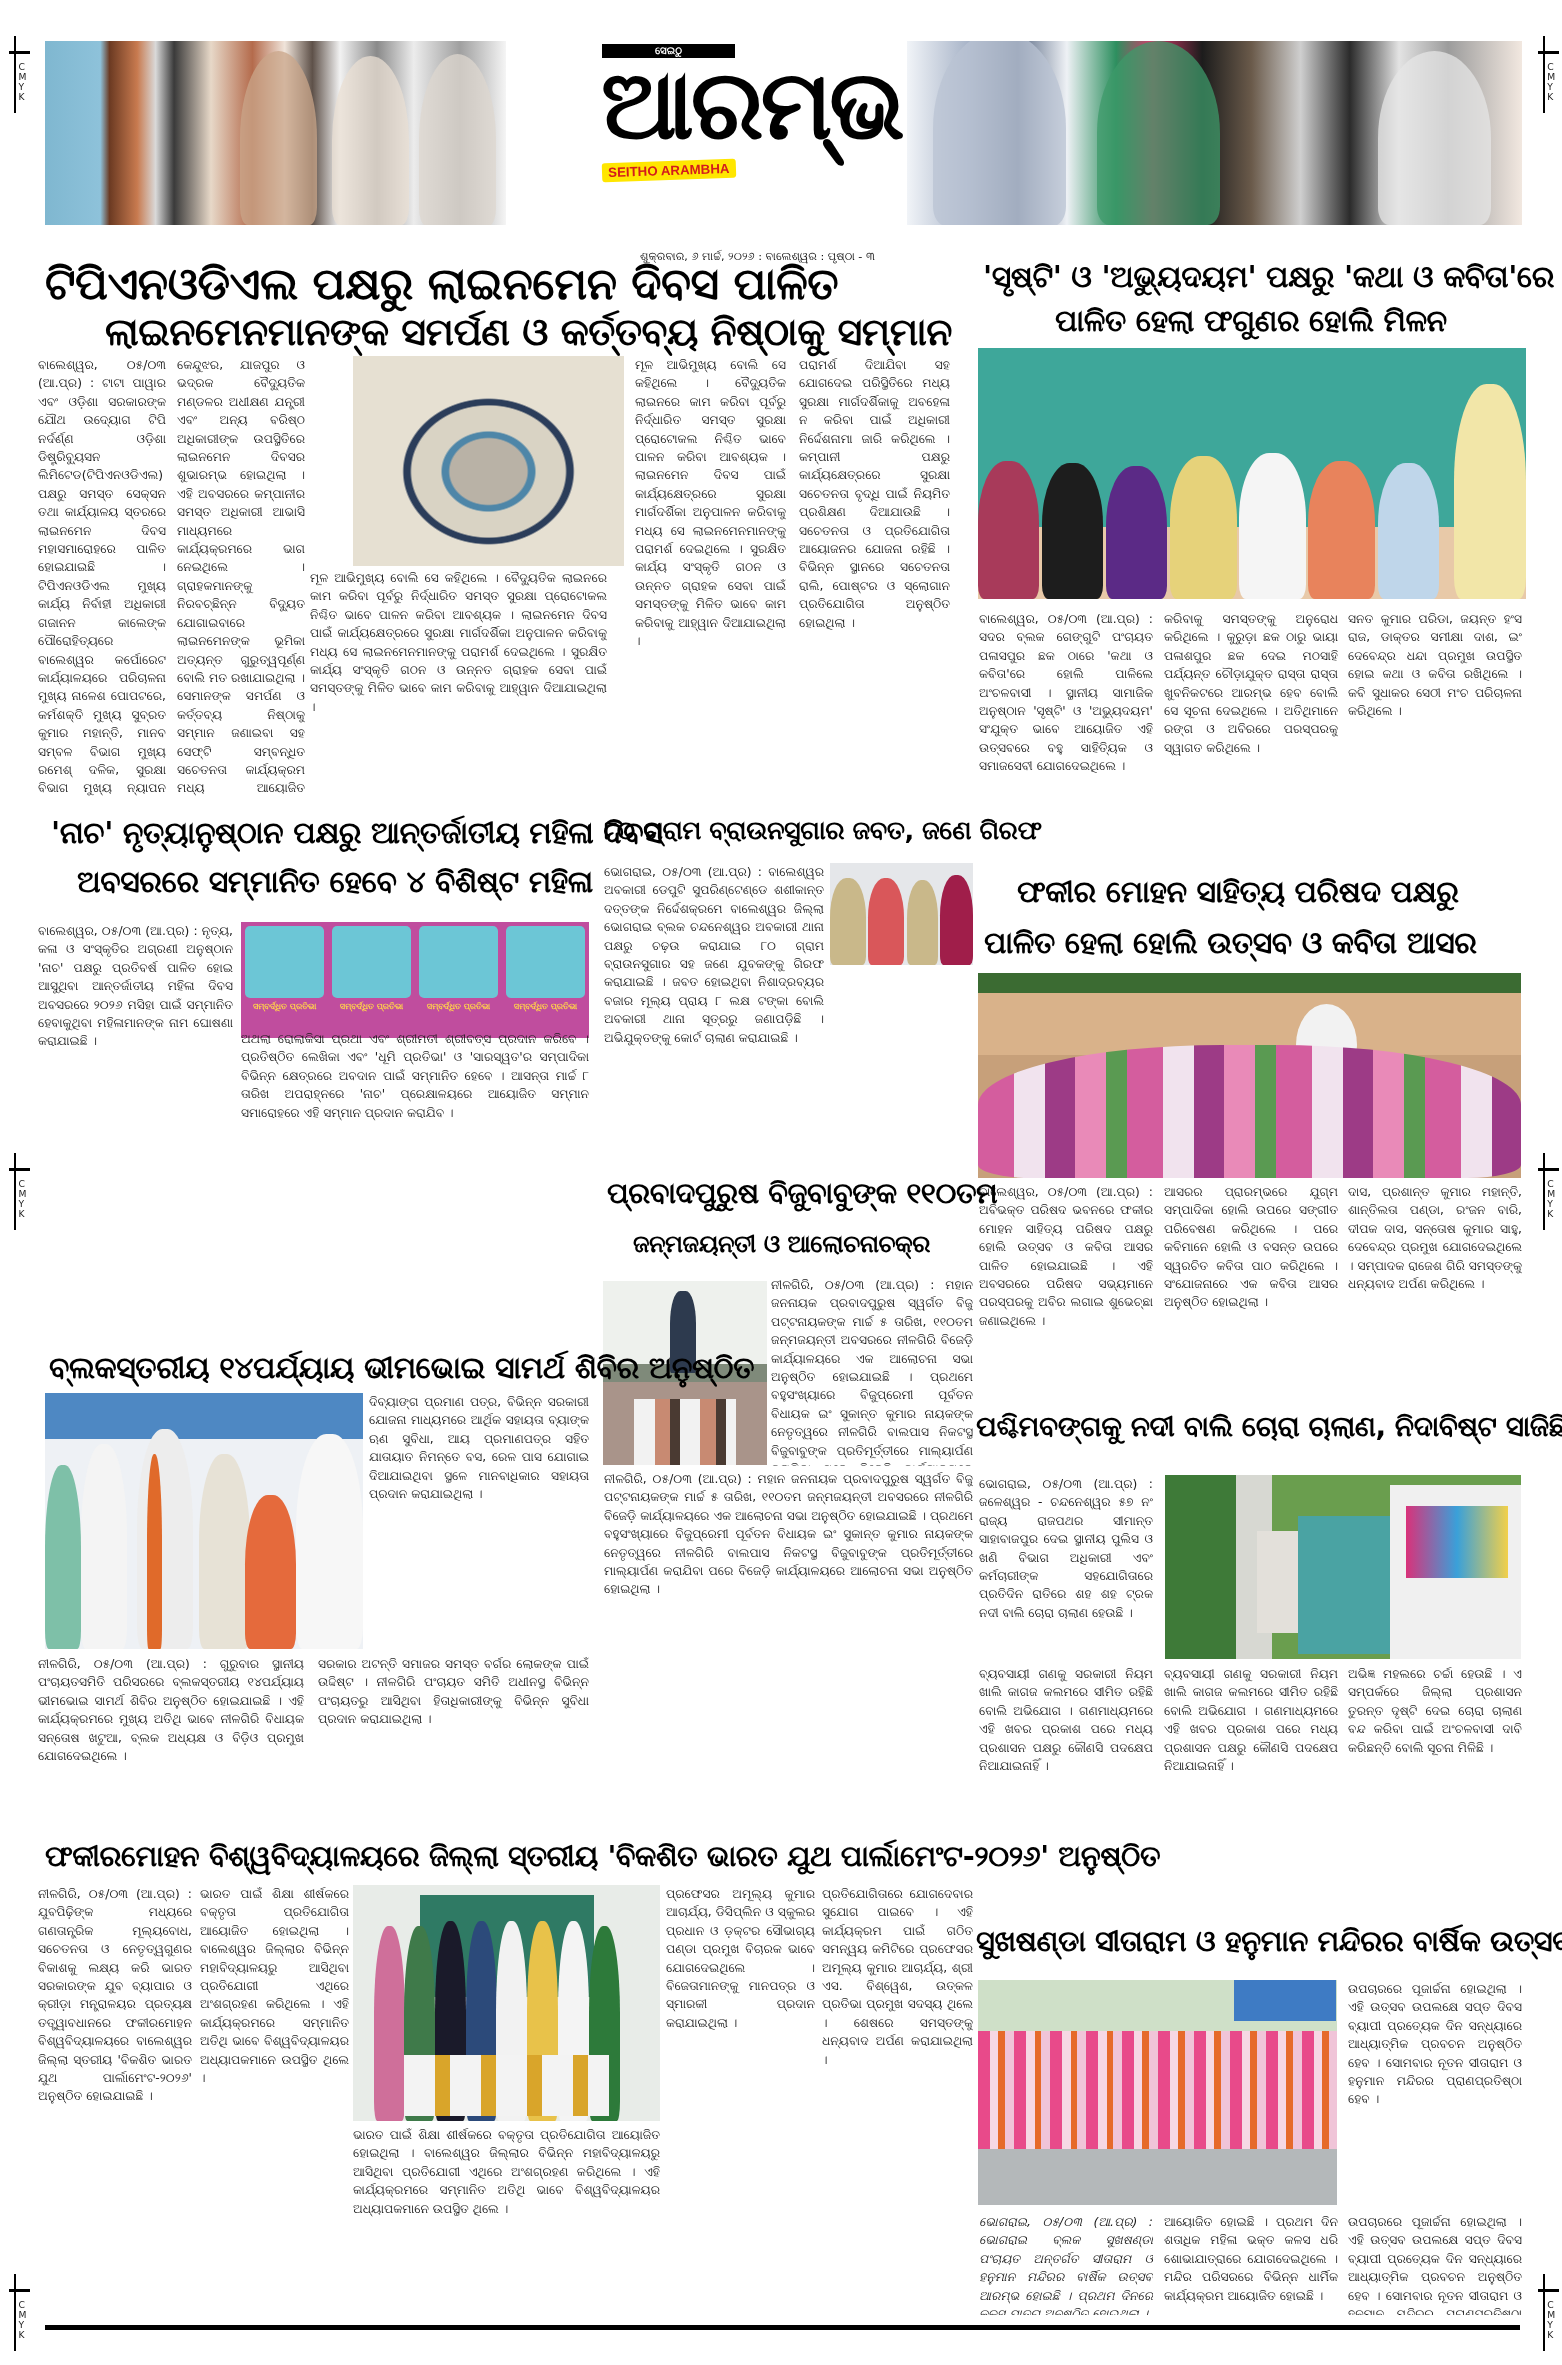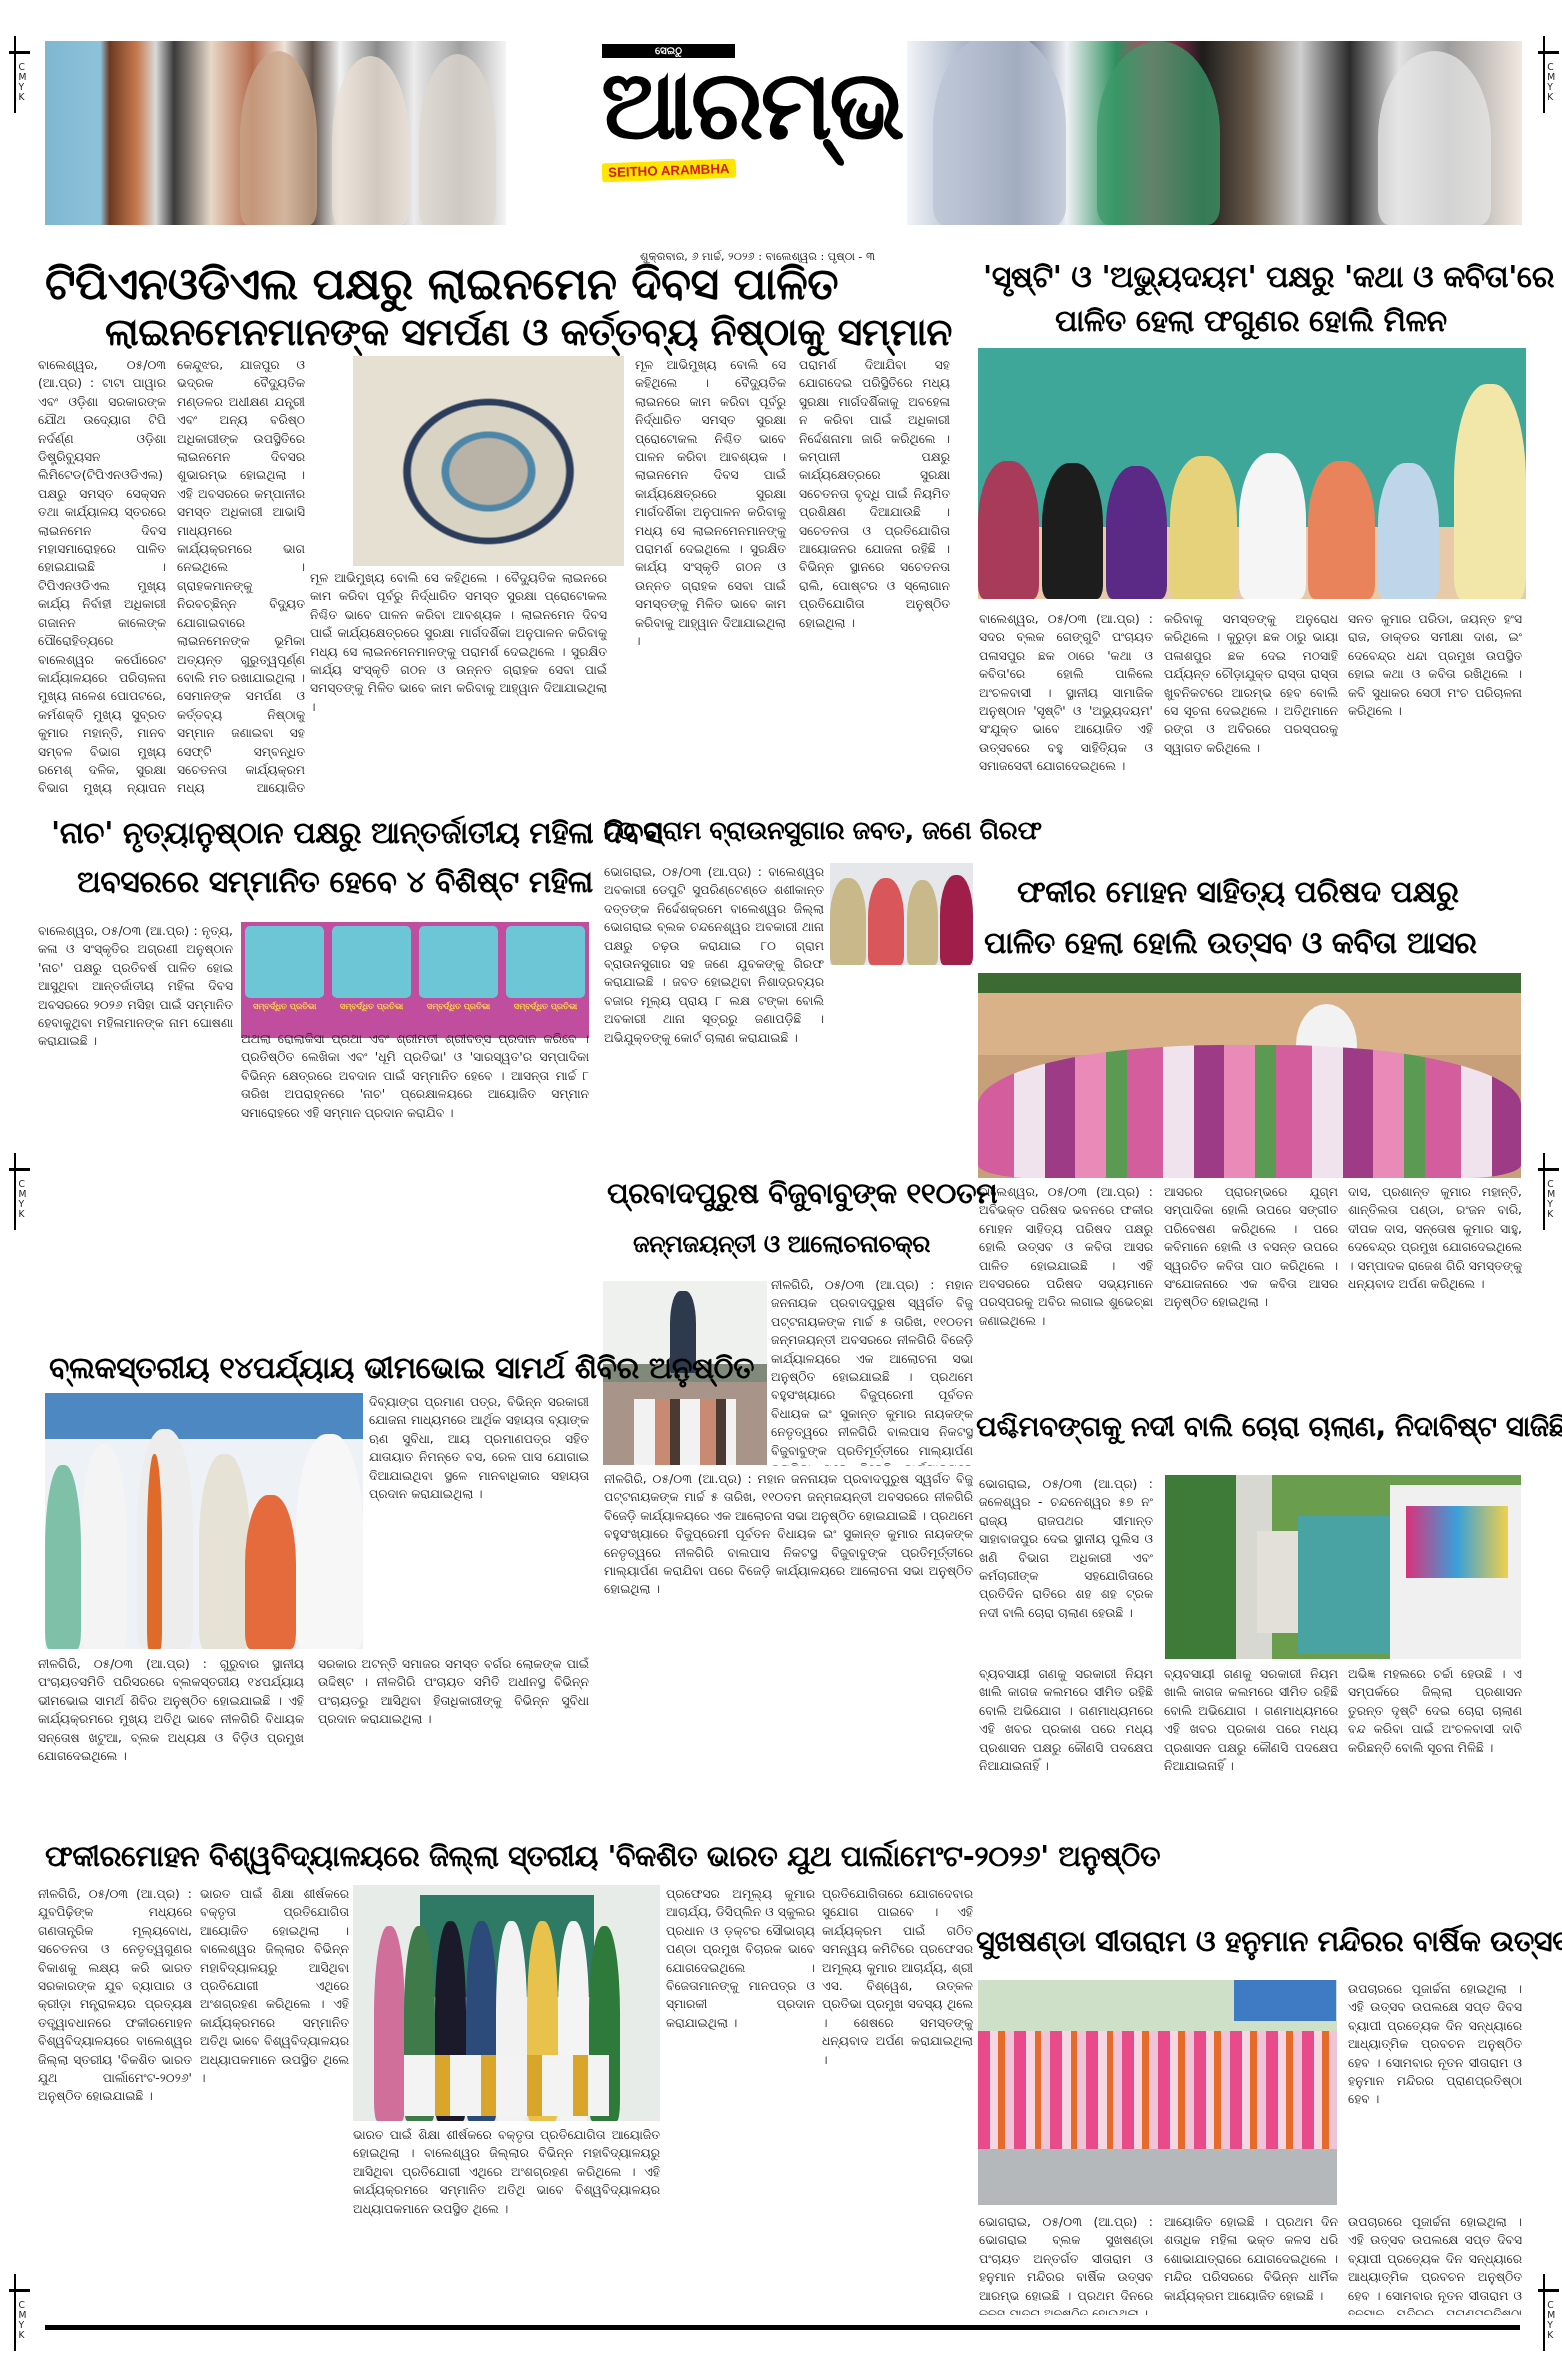--- a/index.html
+++ b/index.html
@@ -206,18 +206,18 @@
 <div class="col" style="left:666px; top:1885px; width:149px; height:379px;">ପ୍ରଫେସର ଅମୂଲ୍ୟ କୁମାର ଆଚାର୍ଯ୍ୟ, ଡିସିପ୍ଲିନ ଓ ସ୍କୁଲର ପ୍ରଧାନ ଓ ଡ଼କ୍ଟର ସୌଭାଗ୍ୟ ପଣ୍ଡା ପ୍ରମୁଖ ବିଚାରକ ଭାବେ ଯୋଗଦେଇଥିଲେ । ବିଜେତାମାନଙ୍କୁ ମାନପତ୍ର ଓ ସ୍ମାରକୀ ପ୍ରଦାନ କରାଯାଇଥିଲା ।</div>
 <div class="col" style="left:822px; top:1885px; width:151px; height:379px;">ପ୍ରତିଯୋଗିତାରେ ଯୋଗଦେବାର ସୁଯୋଗ ପାଇବେ । ଏହି କାର୍ଯ୍ୟକ୍ରମ ପାଇଁ ଗଠିତ ସମନ୍ୱୟ କମିଟିରେ ପ୍ରଫେସର ଅମୂଲ୍ୟ କୁମାର ଆଚାର୍ଯ୍ୟ, ଶ୍ରୀ ଏସ. ବିଶ୍ୱେଶ, ଉତ୍କଳ ପ୍ରତିଭା ପ୍ରମୁଖ ସଦସ୍ୟ ଥିଲେ । ଶେଷରେ ସମସ୍ତଙ୍କୁ ଧନ୍ୟବାଦ ଅର୍ପଣ କରାଯାଇଥିଲା ।</div>
 <div class="col" style="left:353px; top:2126px; width:307px; height:138px;">ଭାରତ ପାଇଁ ଶିକ୍ଷା ଶୀର୍ଷକରେ ବକ୍ତୃତା ପ୍ରତିଯୋଗିତା ଆୟୋଜିତ ହୋଇଥିଲା । ବାଲେଶ୍ୱର ଜିଲ୍ଲାର ବିଭିନ୍ନ ମହାବିଦ୍ୟାଳୟରୁ ଆସିଥିବା ପ୍ରତିଯୋଗୀ ଏଥିରେ ଅଂଶଗ୍ରହଣ କରିଥିଲେ । ଏହି କାର୍ଯ୍ୟକ୍ରମରେ ସମ୍ମାନିତ ଅତିଥି ଭାବେ ବିଶ୍ୱବିଦ୍ୟାଳୟର ଅଧ୍ୟାପକମାନେ ଉପସ୍ଥିତ ଥିଲେ ।</div>
 
 <div class="h1" style="left:976px; top:1921px; font-size:29px; line-height:41px;">ସୁଖଷଣ୍ଡା ସୀତାରାମ ଓ ହନୁମାନ ମନ୍ଦିରର ବାର୍ଷିକ ଉତ୍ସବ</div>
 <div class="photo" style="left:978px; top:1980px; width:359px; height:225px; background: linear-gradient(#cfe0c8 0 30%, #a7b0ad 30% 40%, #b4b8ba 40%);">
   <div class="abs" style="left:0; top:51px; width:359px; height:118px; background: repeating-linear-gradient(90deg,#e84a8a 0 12.3px,#f6d8e4 12.3px 20.5px,#e66a2a 20.5px 27px,#f0c4d8 27px 36px);"></div>
   <div class="abs" style="left:256px; top:0; width:102px; height:41px; background:#3e7bc4;"></div>
 </div>
 <div class="col" style="left:1348px; top:1980px; width:174px; height:225px;">ଉପଚାରରେ ପୂଜାର୍ଚ୍ଚନା ହୋଇଥିଲା । ଏହି ଉତ୍ସବ ଉପଲକ୍ଷେ ସପ୍ତ ଦିବସ ବ୍ୟାପୀ ପ୍ରତ୍ୟେକ ଦିନ ସନ୍ଧ୍ୟାରେ ଆଧ୍ୟାତ୍ମିକ ପ୍ରବଚନ ଅନୁଷ୍ଠିତ ହେବ । ସୋମବାର ନୂତନ ସୀତାରାମ ଓ ହନୁମାନ ମନ୍ଦିରର ପ୍ରାଣପ୍ରତିଷ୍ଠା ହେବ ।</div>
-<div class="col" style="left:979px; top:2213px; width:174px; height:102px;">ଭୋଗରାଇ, ୦୫/୦୩ (ଆ.ପ୍ର) : ଭୋଗରାଇ ବ୍ଲକ ସୁଖଷଣ୍ଡା ପଂଚାୟତ ଅନ୍ତର୍ଗତ ସୀତାରାମ ଓ ହନୁମାନ ମନ୍ଦିରର ବାର୍ଷିକ ଉତ୍ସବ ଆରମ୍ଭ ହୋଇଛି । ପ୍ରଥମ ଦିନରେ କଳସ ଯାତ୍ରା ଅନୁଷ୍ଠିତ ହୋଇଥିଲା ।</div>
+<div class="col" style="left:979px; top:2213px; width:174px; height:102px;font-style:italic;">ଭୋଗରାଇ, ୦୫/୦୩ (ଆ.ପ୍ର) : ଭୋଗରାଇ ବ୍ଲକ ସୁଖଷଣ୍ଡା ପଂଚାୟତ ଅନ୍ତର୍ଗତ ସୀତାରାମ ଓ ହନୁମାନ ମନ୍ଦିରର ବାର୍ଷିକ ଉତ୍ସବ ଆରମ୍ଭ ହୋଇଛି । ପ୍ରଥମ ଦିନରେ କଳସ ଯାତ୍ରା ଅନୁଷ୍ଠିତ ହୋଇଥିଲା ।</div>
 <div class="col" style="left:1164px; top:2213px; width:174px; height:102px;">ଆୟୋଜିତ ହୋଇଛି । ପ୍ରଥମ ଦିନ ଶତାଧିକ ମହିଳା ଭକ୍ତ କଳସ ଧରି ଶୋଭାଯାତ୍ରାରେ ଯୋଗଦେଇଥିଲେ । ମନ୍ଦିର ପରିସରରେ ବିଭିନ୍ନ ଧାର୍ମିକ କାର୍ଯ୍ୟକ୍ରମ ଆୟୋଜିତ ହୋଇଛି ।</div>
 <div class="col" style="left:1348px; top:2213px; width:174px; height:102px;">ଉପଚାରରେ ପୂଜାର୍ଚ୍ଚନା ହୋଇଥିଲା । ଏହି ଉତ୍ସବ ଉପଲକ୍ଷେ ସପ୍ତ ଦିବସ ବ୍ୟାପୀ ପ୍ରତ୍ୟେକ ଦିନ ସନ୍ଧ୍ୟାରେ ଆଧ୍ୟାତ୍ମିକ ପ୍ରବଚନ ଅନୁଷ୍ଠିତ ହେବ । ସୋମବାର ନୂତନ ସୀତାରାମ ଓ ହନୁମାନ ମନ୍ଦିରର ପ୍ରାଣପ୍ରତିଷ୍ଠା ହେବ ।</div>
 
 <div class="rule" style="left:45px; top:2325px; width:1475px; height:5.1px;"></div>
 
 
 </body></html>

